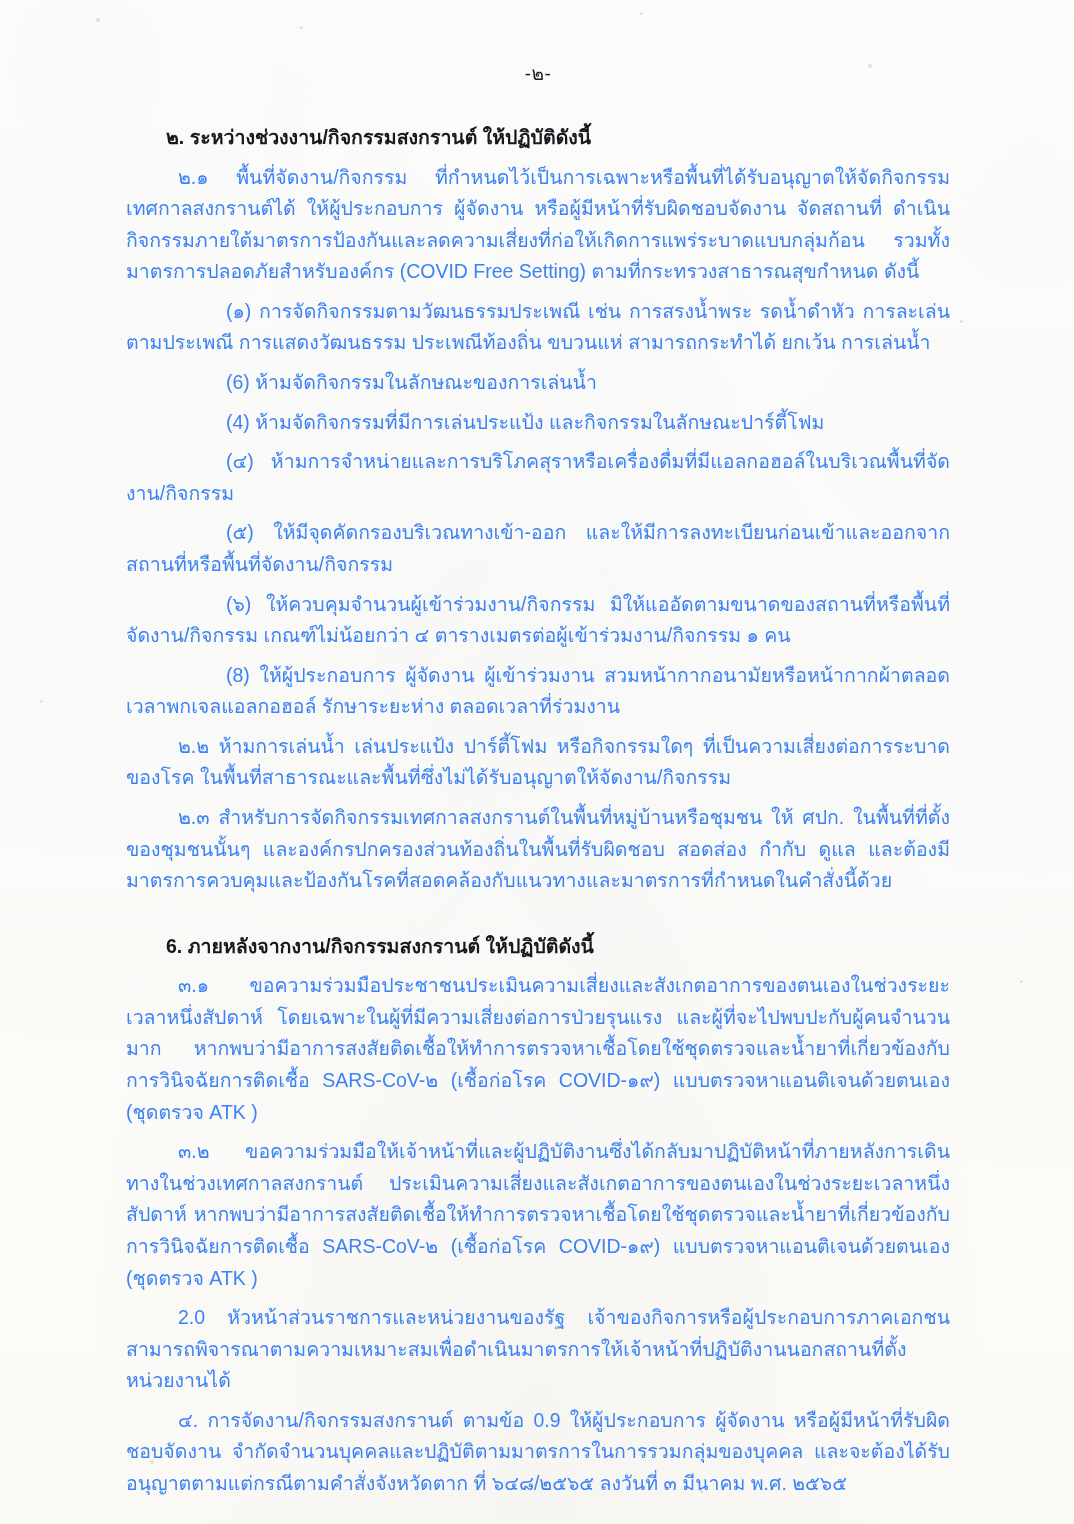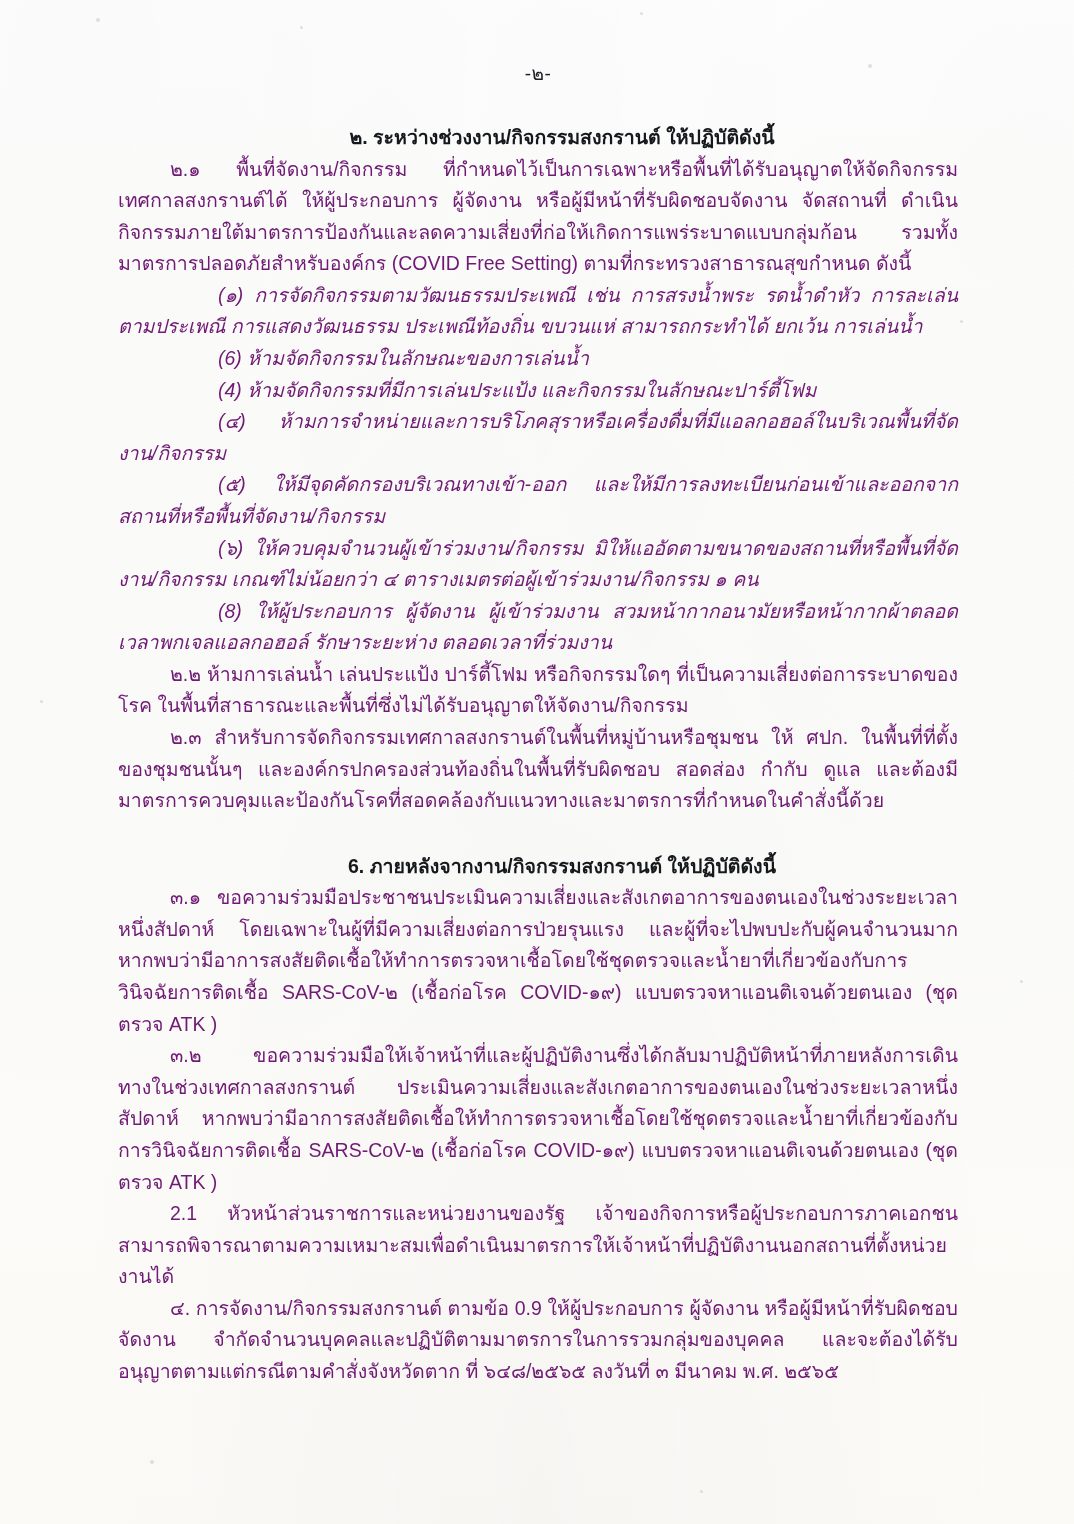--- a/index.html
+++ b/index.html
@@ -47,32 +47,31 @@
     margin-top: 58px;
     letter-spacing: 0.5px;
     color: #1b1d21;
   }
   .heading {
     font-weight: bold;
     font-size: 19.5px;
     margin-top: 34px;
     text-indent: 48px;
     line-height: 1.62;
-    text-align: center;
   }
   p.body {
     font-size: 19.5px;
     line-height: 1.62;
-    margin: 0;
+    margin: 8px;
     text-align: justify;
     text-justify: inter-word;
-    color: #701a75;
+    color: #3b82f6;
   }
   .ind-1 { text-indent: 52px; }
-  .ind-2 { text-indent: 100px; font-style: italic; }
+  .ind-2 { text-indent: 100px; }
   .gap-s { margin-top: 6px; }
   .gap-l { margin-top: 26px; }
 </style>
 </head>
 <body>
 
 <div class="page">
   <div class="paper-tint"></div>
 
   <div class="speck" style="left:96px;  top:18px;  width:4px; height:4px;"></div>
@@ -99,18 +98,18 @@
     <p class="body ind-2 gap-s">(๕) ให้มีจุดคัดกรองบริเวณทางเข้า-ออก และให้มีการลงทะเบียนก่อนเข้าและออกจากสถานที่หรือพื้นที่จัดงาน/กิจกรรม</p>
     <p class="body ind-2 gap-s">(๖) ให้ควบคุมจำนวนผู้เข้าร่วมงาน/กิจกรรม มิให้แออัดตามขนาดของสถานที่หรือพื้นที่จัดงาน/กิจกรรม เกณฑ์ไม่น้อยกว่า ๔ ตารางเมตรต่อผู้เข้าร่วมงาน/กิจกรรม ๑ คน</p>
     <p class="body ind-2 gap-s">(8) ให้ผู้ประกอบการ ผู้จัดงาน ผู้เข้าร่วมงาน สวมหน้ากากอนามัยหรือหน้ากากผ้าตลอดเวลาพกเจลแอลกอฮอล์ รักษาระยะห่าง ตลอดเวลาที่ร่วมงาน</p>
     <p class="body ind-1 gap-s">๒.๒ ห้ามการเล่นน้ำ เล่นประแป้ง ปาร์ตี้โฟม หรือกิจกรรมใดๆ ที่เป็นความเสี่ยงต่อการระบาดของโรค ในพื้นที่สาธารณะและพื้นที่ซึ่งไม่ได้รับอนุญาตให้จัดงาน/กิจกรรม</p>
     <p class="body ind-1 gap-s">๒.๓ สำหรับการจัดกิจกรรมเทศกาลสงกรานต์ในพื้นที่หมู่บ้านหรือชุมชน ให้ ศปก. ในพื้นที่ที่ตั้งของชุมชนนั้นๆ และองค์กรปกครองส่วนท้องถิ่นในพื้นที่รับผิดชอบ สอดส่อง กำกับ ดูแล และต้องมีมาตรการควบคุมและป้องกันโรคที่สอดคล้องกับแนวทางและมาตรการที่กำหนดในคำสั่งนี้ด้วย</p>
 
     <div class="heading">6. ภายหลังจากงาน/กิจกรรมสงกรานต์ ให้ปฏิบัติดังนี้</div>
 
     <p class="body ind-1 gap-s">๓.๑ ขอความร่วมมือประชาชนประเมินความเสี่ยงและสังเกตอาการของตนเองในช่วงระยะเวลาหนึ่งสัปดาห์ โดยเฉพาะในผู้ที่มีความเสี่ยงต่อการป่วยรุนแรง และผู้ที่จะไปพบปะกับผู้คนจำนวนมาก หากพบว่ามีอาการสงสัยติดเชื้อให้ทำการตรวจหาเชื้อโดยใช้ชุดตรวจและน้ำยาที่เกี่ยวข้องกับการวินิจฉัยการติดเชื้อ SARS-CoV-๒ (เชื้อก่อโรค COVID-๑๙) แบบตรวจหาแอนติเจนด้วยตนเอง (ชุดตรวจ ATK )</p>
     <p class="body ind-1 gap-s">๓.๒ ขอความร่วมมือให้เจ้าหน้าที่และผู้ปฏิบัติงานซึ่งได้กลับมาปฏิบัติหน้าที่ภายหลังการเดินทางในช่วงเทศกาลสงกรานต์ ประเมินความเสี่ยงและสังเกตอาการของตนเองในช่วงระยะเวลาหนึ่งสัปดาห์ หากพบว่ามีอาการสงสัยติดเชื้อให้ทำการตรวจหาเชื้อโดยใช้ชุดตรวจและน้ำยาที่เกี่ยวข้องกับการวินิจฉัยการติดเชื้อ SARS-CoV-๒ (เชื้อก่อโรค COVID-๑๙) แบบตรวจหาแอนติเจนด้วยตนเอง (ชุดตรวจ ATK )</p>
-    <p class="body ind-1 gap-s">2.1 หัวหน้าส่วนราชการและหน่วยงานของรัฐ เจ้าของกิจการหรือผู้ประกอบการภาคเอกชน สามารถพิจารณาตามความเหมาะสมเพื่อดำเนินมาตรการให้เจ้าหน้าที่ปฏิบัติงานนอกสถานที่ตั้งหน่วยงานได้</p>
+    <p class="body ind-1 gap-s">2.0 หัวหน้าส่วนราชการและหน่วยงานของรัฐ เจ้าของกิจการหรือผู้ประกอบการภาคเอกชน สามารถพิจารณาตามความเหมาะสมเพื่อดำเนินมาตรการให้เจ้าหน้าที่ปฏิบัติงานนอกสถานที่ตั้งหน่วยงานได้</p>
 
     <p class="body ind-1 gap-l">๔. การจัดงาน/กิจกรรมสงกรานต์ ตามข้อ 0.9 ให้ผู้ประกอบการ ผู้จัดงาน หรือผู้มีหน้าที่รับผิดชอบจัดงาน จำกัดจำนวนบุคคลและปฏิบัติตามมาตรการในการรวมกลุ่มของบุคคล และจะต้องได้รับอนุญาตตามแต่กรณีตามคำสั่งจังหวัดตาก ที่ ๖๔๘/๒๕๖๕ ลงวันที่ ๓ มีนาคม พ.ศ. ๒๕๖๕</p>
 
   </div>
 </div>
 
 </body></html>

